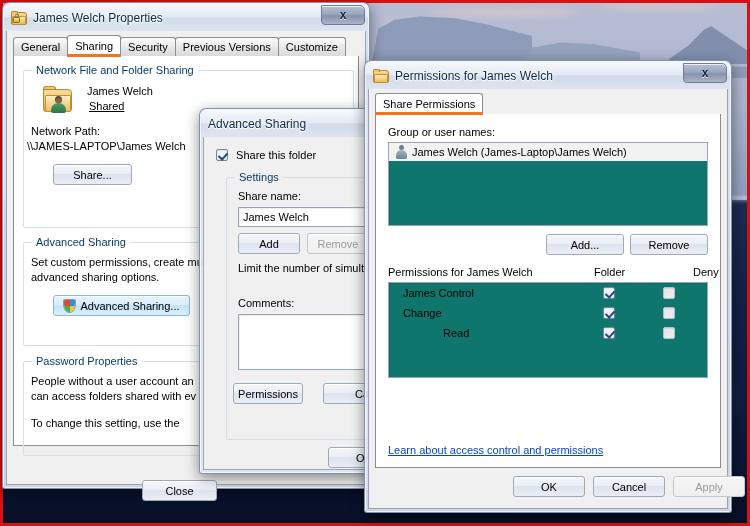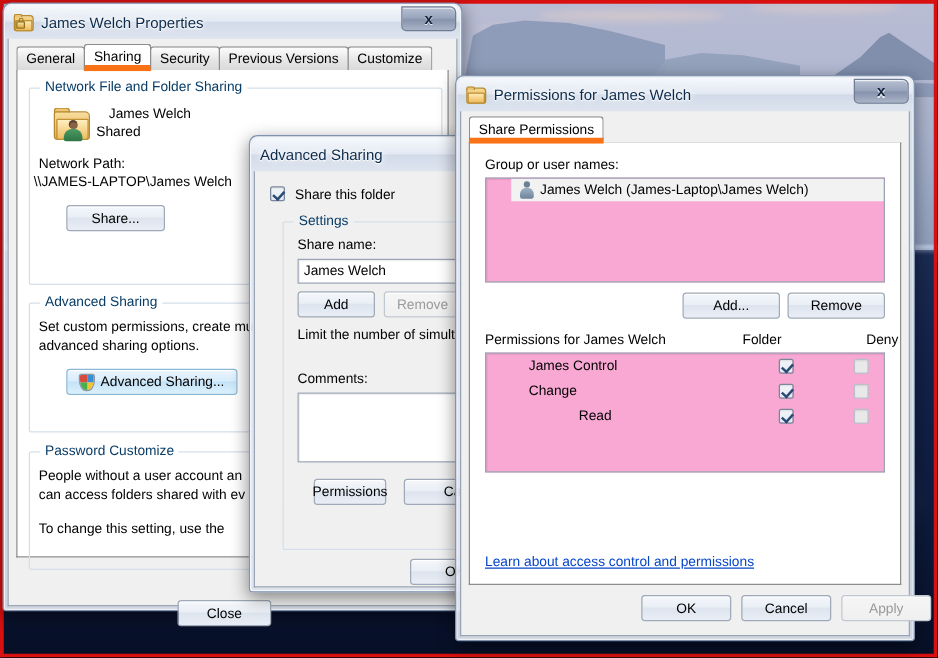--- a/index.html
+++ b/index.html
@@ -130,21 +130,21 @@
     border-bottom: none;
     border-radius: 3px 3px 0 0;
     margin-right: -1px;
     color: #000;
     white-space: nowrap;
     cursor: pointer;
   }
   .tab.active {
     height: 22px; line-height: 21px;
     background: #fff;
-    border-bottom: 5px solid #f97316;
+    border-bottom: 3px solid #f97316;
     margin-bottom: -1px;
     position: relative; z-index: 3;
     font-weight: normal;
   }
   .tabpage {
     position: absolute; left: 6px; top: 25px; right: 6px; bottom: 38px;
     background: #fff;
     border: 1px solid #8d8d8d;
     border-top: none;
   }
@@ -190,25 +190,24 @@
     height: 20px; line-height: 18px;
     background: #fff;
     border: 1px solid #9aa4b4;
     padding: 0 4px;
     font-size: 11px;
     color: #000;
     box-shadow: inset 1px 1px 1px rgba(0,0,0,0.07);
     white-space: nowrap; overflow: hidden;
   }
   .listbox {
-    background: #f9a8d4;
+    background: #0f766e;
     border: 1px solid #9aa4b4;
     box-shadow: inset 1px 1px 1px rgba(0,0,0,0.08);
     overflow: hidden;
-    padding-left: 20px;
   }
   .cb {
     display: inline-block;
     width: 12px; height: 12px;
     background: linear-gradient(to bottom, #f2f6fa, #e3eaf2);
     border: 1px solid #7a8characters;
     border: 1px solid #7a8699;
     border-radius: 2px;
     position: relative;
     vertical-align: -2px;
@@ -404,21 +403,21 @@
           <span class="bf-tab"></span>
             <span class="bf-back"></span>
             <span class="bf-front"></span>
           <span class="person-folder">
               <span class="pf-head"></span>
               <span class="pf-face"></span>
               <span class="pf-body"></span>
             </span>
         </span>
         <span class="lbl" style="position:absolute; left:63px; top:14px;">James Welch</span>
-        <span class="lbl" style="position:absolute; left:53px; top:29px;">Shared</span>
+        <span class="lbl" style="position:absolute; left:65px; top:29px;text-decoration:underline;">Shared</span>
 
         <span class="lbl" style="position:absolute; left:7px; top:54px;">Network Path:</span>
         <span class="lbl" style="position:absolute; left:3px; top:69px;">\\JAMES-LAPTOP\James Welch</span>
 
         <span class="btn" style="position:absolute; left:29px; top:93px; width:79px;">Share...</span>
       </div>
 
       <div class="grp" style="left:9px; top:186px; width:331px; height:104px;">
         <span class="grp-legend">Advanced Sharing</span>
         <span class="lbl" style="position:absolute; left:7px; top:13px;">Set custom permissions, create mu</span>
@@ -430,21 +429,21 @@
                 <span class="s-q2"></span>
                 <span class="s-q3"></span>
                 <span class="s-q4"></span>
               </span>
           </span>
           <span>Advanced Sharing...</span>
         </span>
       </div>
 
       <div class="grp" style="left:9px; top:305px; width:331px; height:95px;">
-        <span class="grp-legend">Password Customize</span>
+        <span class="grp-legend">Password Properties</span>
         <span class="lbl" style="position:absolute; left:7px; top:13px;">People without a user account an</span>
         <span class="lbl" style="position:absolute; left:7px; top:28px;">can access folders shared with ev</span>
         <span class="lbl" style="position:absolute; left:7px; top:55px;">To change this setting, use the </span>
         <span class="lnk" style="position:absolute; left:180px; top:55px;">Ne</span>
       </div>
 
     </div>
 
     <span class="btn" style="position:absolute; left:135px; top:449px; width:75px;">Close</span>
   </div>
@@ -469,21 +468,21 @@
       <div class="txt" style="position:absolute; left:11px; top:29px; width:170px;">James Welch</div>
 
       <span class="btn" style="position:absolute; left:11px; top:55px; width:62px;">Add</span>
       <span class="btn disabled" style="position:absolute; left:80px; top:55px; width:62px;">Remove</span>
 
       <span class="lbl" style="position:absolute; left:11px; top:84px;">Limit the number of simult</span>
 
       <span class="lbl" style="position:absolute; left:11px; top:119px;">Comments:</span>
       <div class="txt" style="position:absolute; left:11px; top:136px; width:180px; height:56px;"></div>
 
-      <span class="btn" style="position:absolute; left:24px; top:205px; width:58px;">Permissions</span>
+      <span class="btn" style="position:absolute; left:6px; top:205px; width:70px;">Permissions</span>
       <span class="btn" style="position:absolute; left:96px; top:205px; width:78px;">Ca</span>
     </div>
 
     <span class="btn" style="position:absolute; left:124px; top:310px; width:72px;">OK</span>
   </div>
 </div>
 
 <div class="win" id="win-permissions">
   <div class="win-titlebar">
     <span class="folder">

